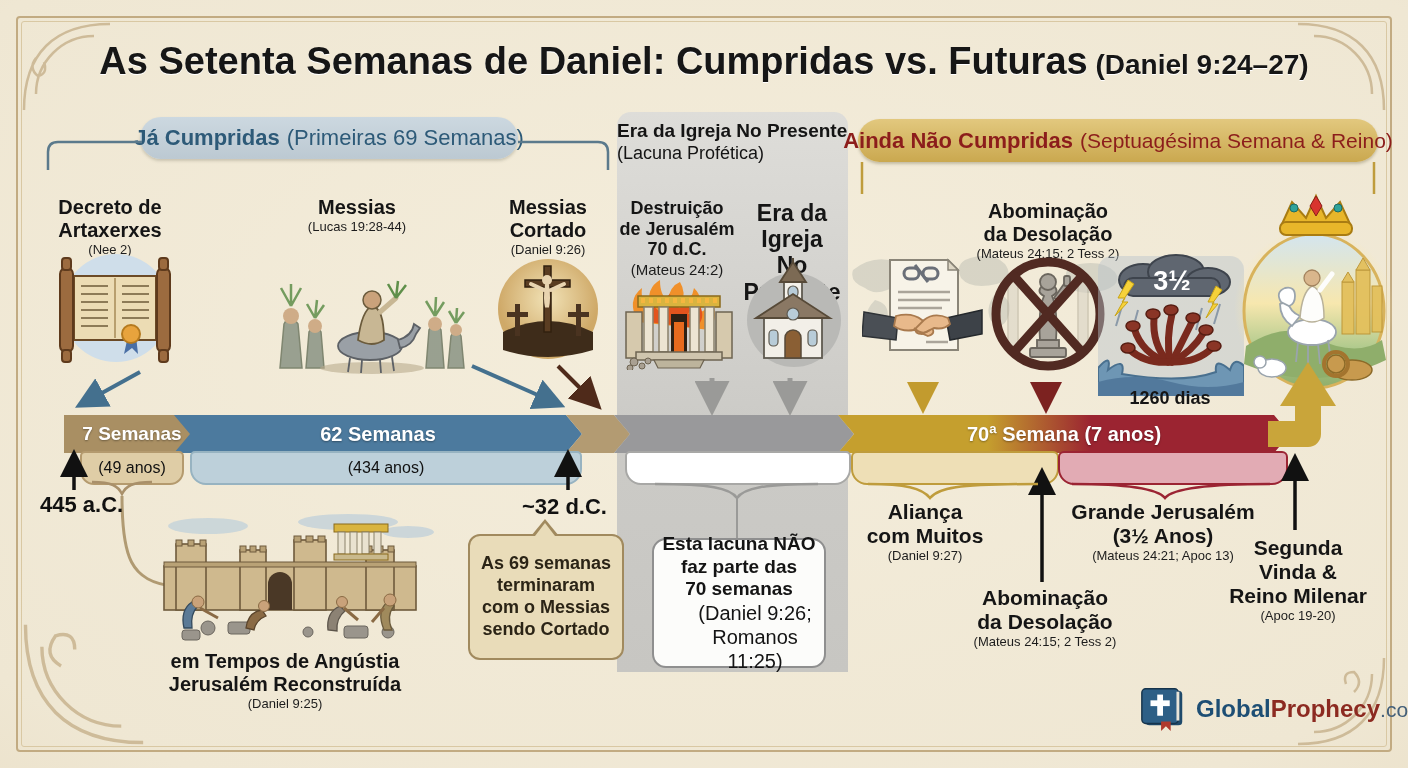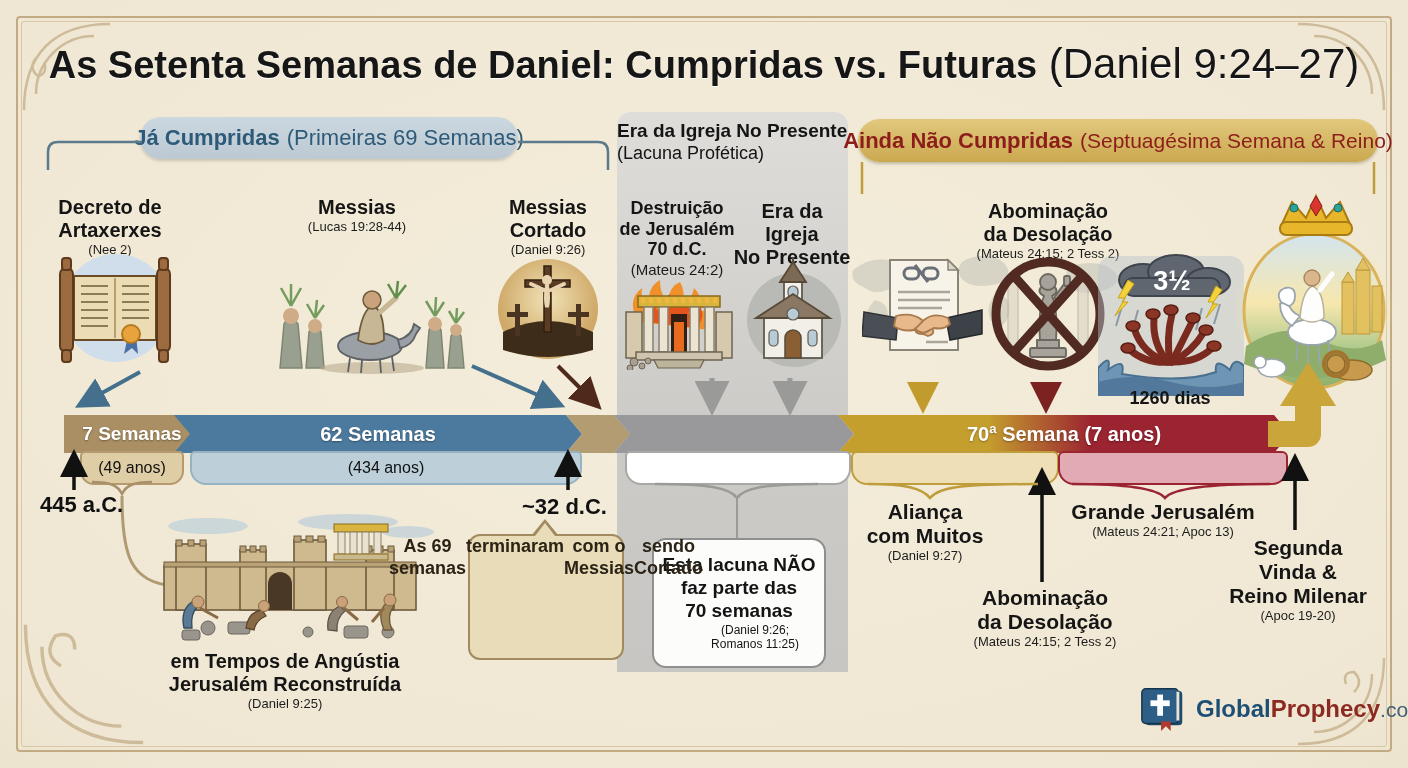--- a/index.html
+++ b/index.html
@@ -4,21 +4,21 @@
 <style>
   html,body{margin:0;padding:0;background:#d9c9a8;}
   .canvas{position:relative;width:1408px;height:768px;overflow:hidden;
     font-family:"Liberation Sans",sans-serif;
     background:radial-gradient(120% 120% at 50% 45%, #f4eddb 0%, #efe7d3 55%, #e5d8bc 85%, #d8c8a6 100%);}
   .abs{position:absolute;}
   .frame{position:absolute;inset:16px;border:2px solid #c2ab82;border-radius:4px;pointer-events:none;}
   .frame2{position:absolute;inset:21px;border:1px solid #d9c8a3;border-radius:3px;pointer-events:none;}
   .title{top:40px;left:0;width:1408px;text-align:center;color:#161616;font-size:38px;font-weight:700;white-space:nowrap;
     text-shadow:0 1px 0 #fff;}
-  .title .t-ref{font-weight:400;font-size:42px;}
+  .title .t-ref{font-weight:700;font-size:28px;}
   .pill{display:flex;align-items:center;justify-content:center;border-radius:22px;white-space:nowrap;}
   .pill-fulfilled{left:140px;top:117px;width:378px;height:42px;background:linear-gradient(180deg,#ccd8e0,#bcc9d2);
     color:#2d5a78;font-size:22px;box-shadow:0 2px 3px rgba(90,90,70,.25);}
   .pill-fulfilled b{margin-right:7px;}
   .pill-future{left:858px;top:119px;width:520px;height:43px;background:linear-gradient(180deg,#e2c87e,#caa84f);
     color:#8c1d1b;font-size:21px;box-shadow:0 2px 3px rgba(90,80,40,.3);}
   .pill-future b{margin-right:7px;font-size:22px;}
   .graycol{left:617px;top:112px;width:231px;height:560px;border-radius:14px 14px 0 0;
     background:linear-gradient(180deg,#deddd9 0%,#cccbc7 55%,#c7c6c2 100%);}
   .gap-head{left:617px;top:120px;width:249px;text-align:left;color:#141414;line-height:1.2;}
@@ -32,25 +32,25 @@
   .chev-mid{clip-path:polygon(0 0,calc(100% - 16px) 0,100% 50%,calc(100% - 16px) 100%,0 100%,16px 50%);}
   .band{top:451px;height:30px;display:flex;align-items:center;justify-content:center;
     font-size:16px;color:#111;}
   .b1{left:80px;width:100px;background:#dfcda6;border:2px solid #b49a6e;border-radius:5px 5px 14px 14px;}
   .b2{left:190px;width:388px;background:#bdd0da;border:2px solid #97b3c1;border-radius:5px 5px 16px 16px;}
   .bw{left:625px;width:222px;background:#ffffff;border:2px solid #a8a8a6;border-radius:5px 5px 16px 16px;}
   .bg1{left:851px;width:204px;background:#eedfb6;border:2px solid #bf9c3c;border-radius:6px 6px 16px 16px;}
   .bp1{left:1058px;width:226px;background:#e2abb4;border:2px solid #9b2433;border-radius:6px 6px 16px 16px;}
   .date{font-weight:700;font-size:22px;color:#111;}
   .callout{background:#e9dcb9;border:2px solid #a18a5e;border-radius:12px;text-align:center;
-    color:#2b2416;font-weight:700;font-size:18px;line-height:1.22;display:flex;justify-content:center;}
+    color:#2b2416;font-weight:700;font-size:18px;line-height:1.22;display:flex;flex-direction:column;justify-content:center;}
   .gapbox{background:#fcfcfa;border:2px solid #8f8f8f;border-radius:14px;text-align:center;color:#141414;
     display:flex;flex-direction:column;justify-content:center;line-height:1.2;}
   .gapbox .gb-b{font-weight:700;font-size:19px;}
-  .gapbox .gb-r{font-weight:400;font-size:12px;margin-left:32px;}
+  .gapbox .gb-r{font-weight:400;font-size:20px;margin-left:32px;}
   .logo{left:1138px;top:686px;display:flex;align-items:center;gap:8px;}
   .logo .lg1{color:#1d4e74;font-weight:700;font-size:24px;}
   .logo .lg2{color:#8c2a21;font-weight:700;font-size:24px;}
   .logo .lg3{color:#44607a;font-weight:400;font-size:21px;}
   svg{display:block;}
   .flourish{opacity:.75;}
 </style>
 </head>
 <body>
 
@@ -114,21 +114,21 @@
     <div>Messias</div>
     <div>Cortado</div>
     <div class="ref">(Daniel 9:26)</div>
   </div>
   <div class="abs lbl" style="left:614px;top:198px;width:126px;font-size:18px">
     <div>Destruição</div>
     <div>de Jerusalém</div>
     <div>70 d.C.</div>
     <div class="ref" style="font-size:15px">(Mateus 24:2)</div>
   </div>
-  <div class="abs lbl" style="left:733px;top:200px;width:118px;font-size:20px">
+  <div class="abs lbl" style="left:733px;top:200px;width:118px;font-size:23px">
     <div>Era da Igreja</div>
     <div>No Presente</div>
   </div>
   <div class="abs lbl" style="left:943px;top:200px;width:210px;font-size:20px">
     <div>Abominação</div>
     <div>da Desolação</div>
     <div class="ref">(Mateus 24:15; 2 Tess 2)</div>
   </div>
 
   <svg class="abs" style="left:50px;top:250px" width="130" height="120" viewBox="0 0 130 120">
@@ -513,20 +513,21 @@
     <div>com Muitos</div>
     <div class="ref">(Daniel 9:27)</div>
   </div>
   <div class="abs lbl" style="left:930px;top:586px;width:230px;font-size:21px">
     <div>Abominação</div>
     <div>da Desolação</div>
     <div class="ref">(Mateus 24:15; 2 Tess 2)</div>
   </div>
   <div class="abs lbl" style="left:1048px;top:500px;width:230px;font-size:21px">
     <div>Grande Jerusalém</div>
+    <div>(3½ Anos)</div>
     <div class="ref">(Mateus 24:21; Apoc 13)</div>
   </div>
   <div class="abs lbl" style="left:1218px;top:536px;width:160px;font-size:21px">
     <div>Segunda</div>
     <div>Vinda &amp;</div>
     <div>Reino Milenar</div>
     <div class="ref">(Apoc 19-20)</div>
   </div>
 
   <svg class="abs" style="left:148px;top:510px" width="288" height="138" viewBox="0 0 288 138">

